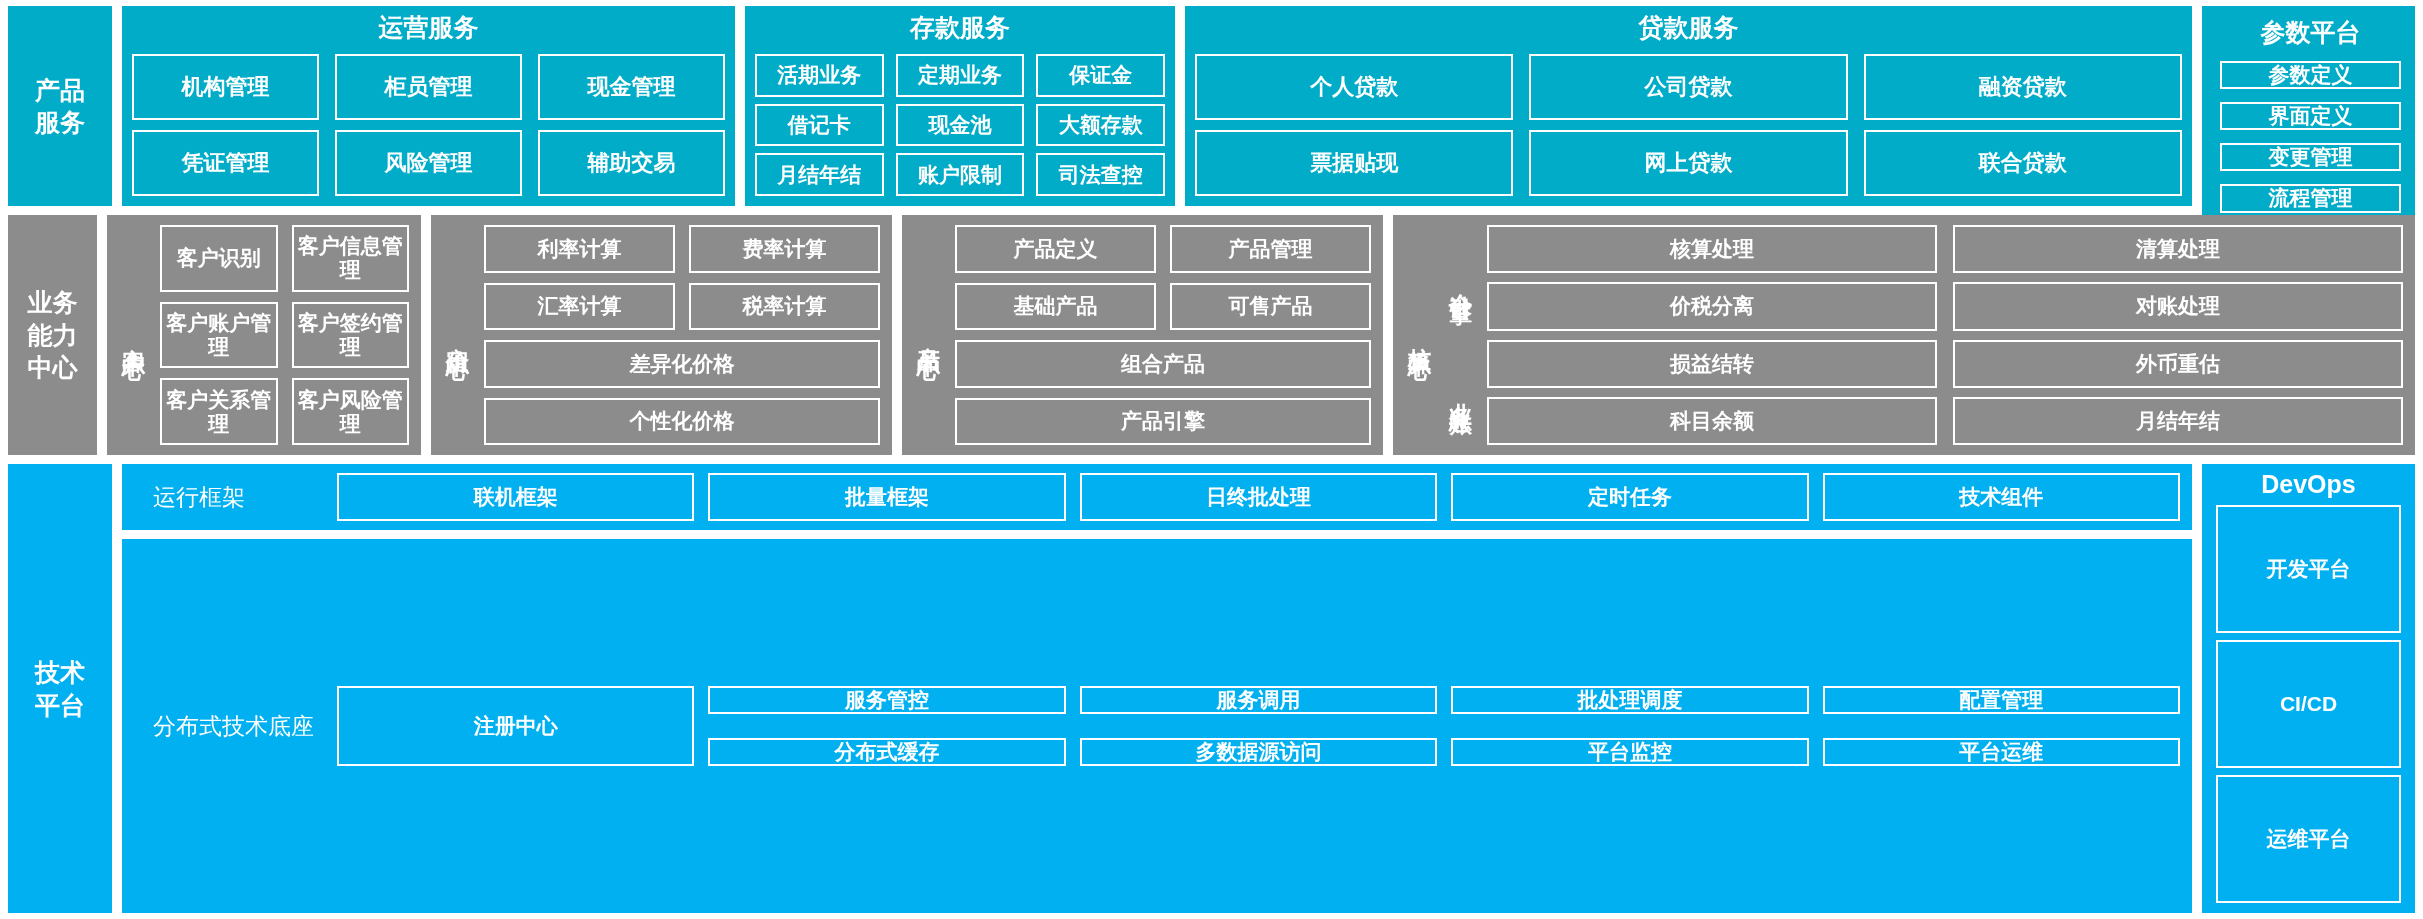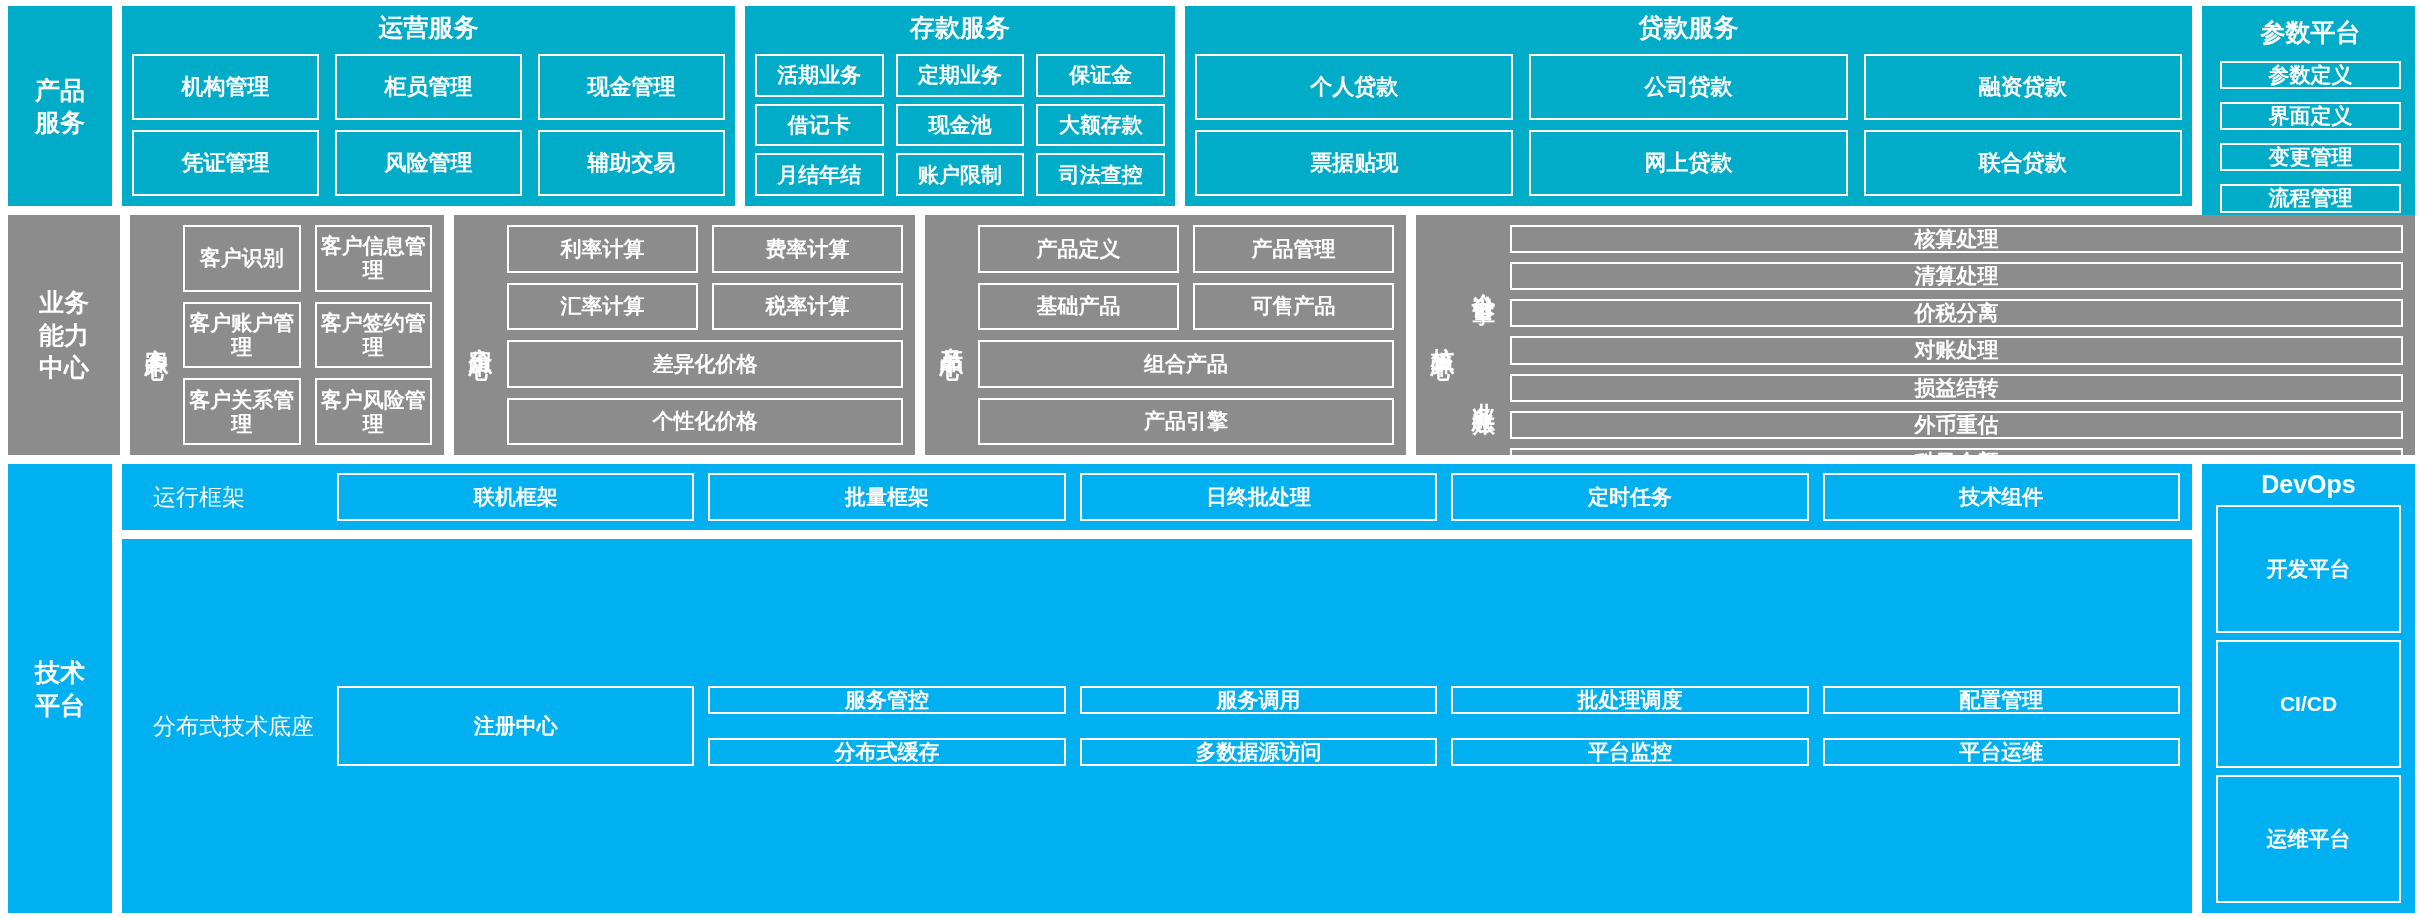--- a/index.html
+++ b/index.html
@@ -43,38 +43,38 @@
   .dep-grid .tile{font-size:21px;}
   .rightcol{flex:0 0 213px;display:flex;flex-direction:column;gap:9px;}
   .param-panel{background:#00ACC8;box-sizing:border-box;padding:6px 14px 10px 18px;
       display:flex;flex-direction:column;height:678px;}
   .param-title{text-align:center;font-size:25px;font-weight:bold;margin:4px 0 12px 0;}
   .param-list{display:flex;flex-direction:column;gap:13px;flex:1;}
   .param-list .tile{flex:1;font-size:21px;}
 
   
   .row2{display:flex;gap:10px;height:240px;}
-  .lbl-biz{width:112px;background:#8C8C8C;}
+  .lbl-biz{width:89px;background:#8C8C8C;}
   .center{background:#8C8C8C;box-sizing:border-box;padding:10px 12px;display:flex;align-items:stretch;gap:10px;}
   .vlabel{
     writing-mode:vertical-rl;text-orientation:upright;
     display:flex;align-items:center;justify-content:center;
     font-size:23px;font-weight:bold;letter-spacing:3px;
     flex:0 0 auto;white-space:nowrap;
   }
   .vlabel-stack{display:flex;flex-direction:column;justify-content:space-around;align-items:center;flex:0 0 auto;}
   .center-body{flex:1;display:grid;gap:10px 14px;}
   .c-cust{flex:0 0 314px;}
   .cust-grid{grid-template-columns:repeat(2,1fr);grid-template-rows:repeat(3,1fr);}
   .c-price{flex:0 0 461px;}
   .price-grid{grid-template-columns:repeat(2,1fr);grid-template-rows:repeat(4,1fr);}
   .c-prod{flex:0 0 481px;}
   .prod-grid{grid-template-columns:repeat(2,1fr);grid-template-rows:repeat(4,1fr);}
   .c-acct{flex:1 1 auto;}
-  .acct-grid{grid-template-columns:repeat(1,1fr);grid-template-rows:repeat(4,1fr);gap:9px 16px;}
+  .acct-grid{grid-template-columns:repeat(2,1fr);grid-template-rows:repeat(4,1fr);gap:9px 16px;}
   .span2{grid-column:1 / span 2;}
   .row2 .tile{font-size:21px;}
 
   
   .row3{display:flex;gap:10px;height:auto;flex:1;}
   .lbl-tech{width:104px;background:#00B0F0;font-size:25px;}
   .tech-main{flex:1;display:flex;flex-direction:column;gap:9px;}
   .tech-band{background:#00B0F0;box-sizing:border-box;padding:9px 12px;display:flex;align-items:center;gap:16px;}
   .tech-band-title{font-size:23px;font-weight:normal;flex:0 0 168px;padding-left:8px;margin-left:11px;}
   .tech-row{flex:1;display:grid;grid-template-columns:repeat(5,1fr);gap:14px;}

